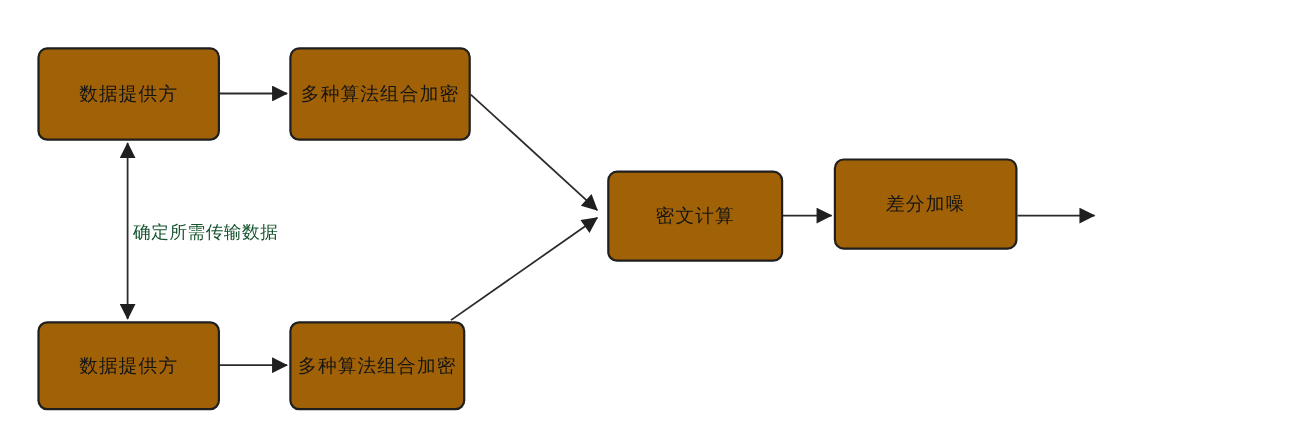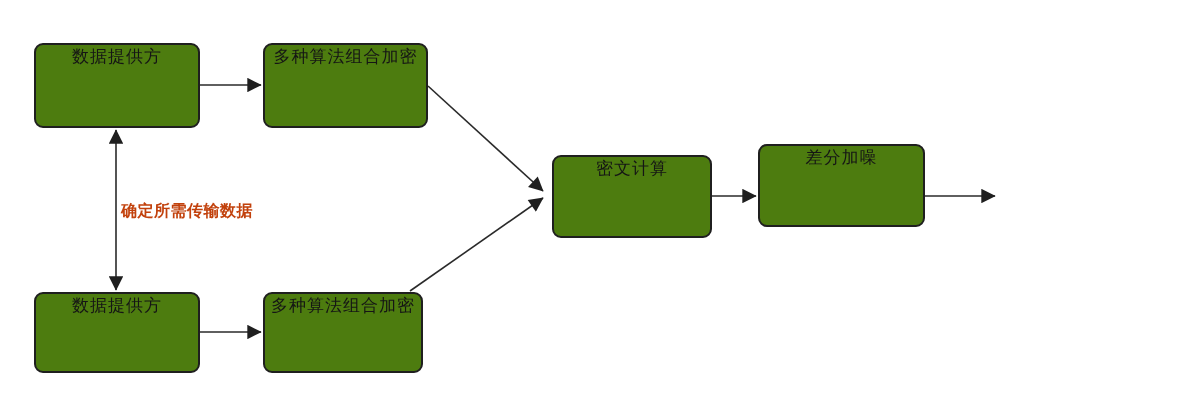--- a/index.html
+++ b/index.html
@@ -20,45 +20,44 @@
     left: 0;
     top: 0;
     width: 1183px;
     height: 405px;
   }
   .node {
     position: absolute;
     box-sizing: border-box;
     border: 2px solid #1f1f1f;
     border-radius: 9px;
-    background: #4d7c0f;
+    background: #a16207;
     display: flex;
-    align-items: flex-start;
+    align-items: center;
     justify-content: center;
     font-size: 17px;
     color: #151515;
     letter-spacing: 1px;
     white-space: nowrap;
   }
   .node-provider-top   { left: 34px;  top: 43px;  width: 166px; height: 85px; }
   .node-encrypt-top    { left: 263px; top: 43px;  width: 165px; height: 85px; }
   .node-provider-bottom{ left: 34px;  top: 292px; width: 166px; height: 81px; }
   .node-encrypt-bottom { left: 263px; top: 292px; width: 160px; height: 81px; }
   .node-cipher         { left: 552px; top: 155px; width: 160px; height: 83px; }
   .node-noise          { left: 758px; top: 144px; width: 167px; height: 83px; }
   .node-decrypt        { left: 997px; top: 155px; width: 168px; height: 83px; }
   .edge-label {
     position: absolute;
     left: 121px;
     top: 201px;
     font-size: 16px;
-    color: #c2410c;
+    color: #14532d;
     letter-spacing: 0.5px;
     white-space: nowrap;
-    font-weight: bold;
   }
 </style>
 </head>
 <body>
 
 <div class="canvas">
 
   <svg class="edges-layer" width="1183" height="405" viewBox="0 0 1183 405" xmlns="http://www.w3.org/2000/svg">
     <defs>
       <marker id="arrow" viewBox="0 0 10 10" refX="9.5" refY="5" markerWidth="11" markerHeight="9" orient="auto-start-reverse">

